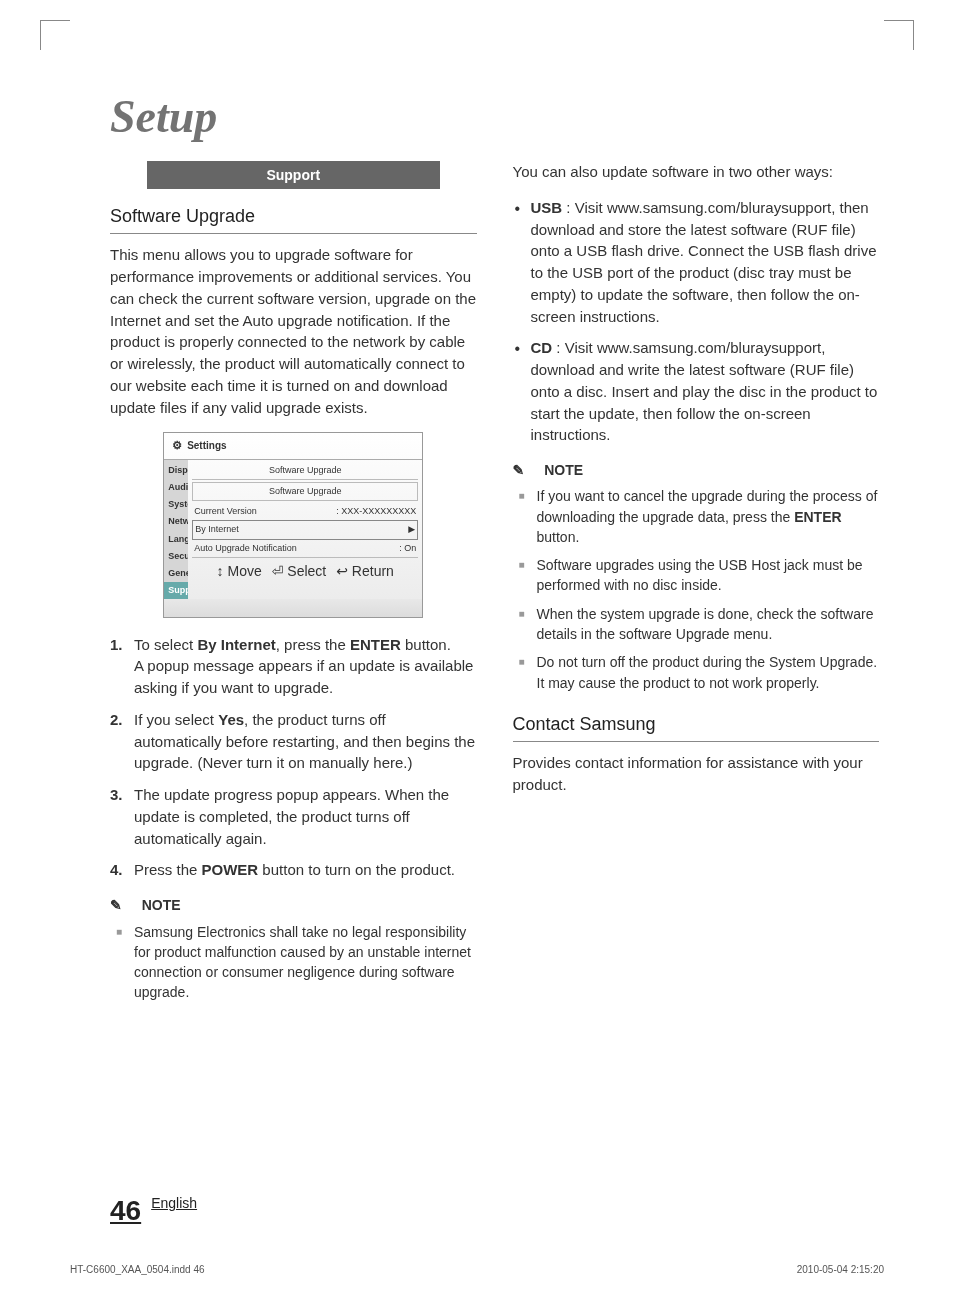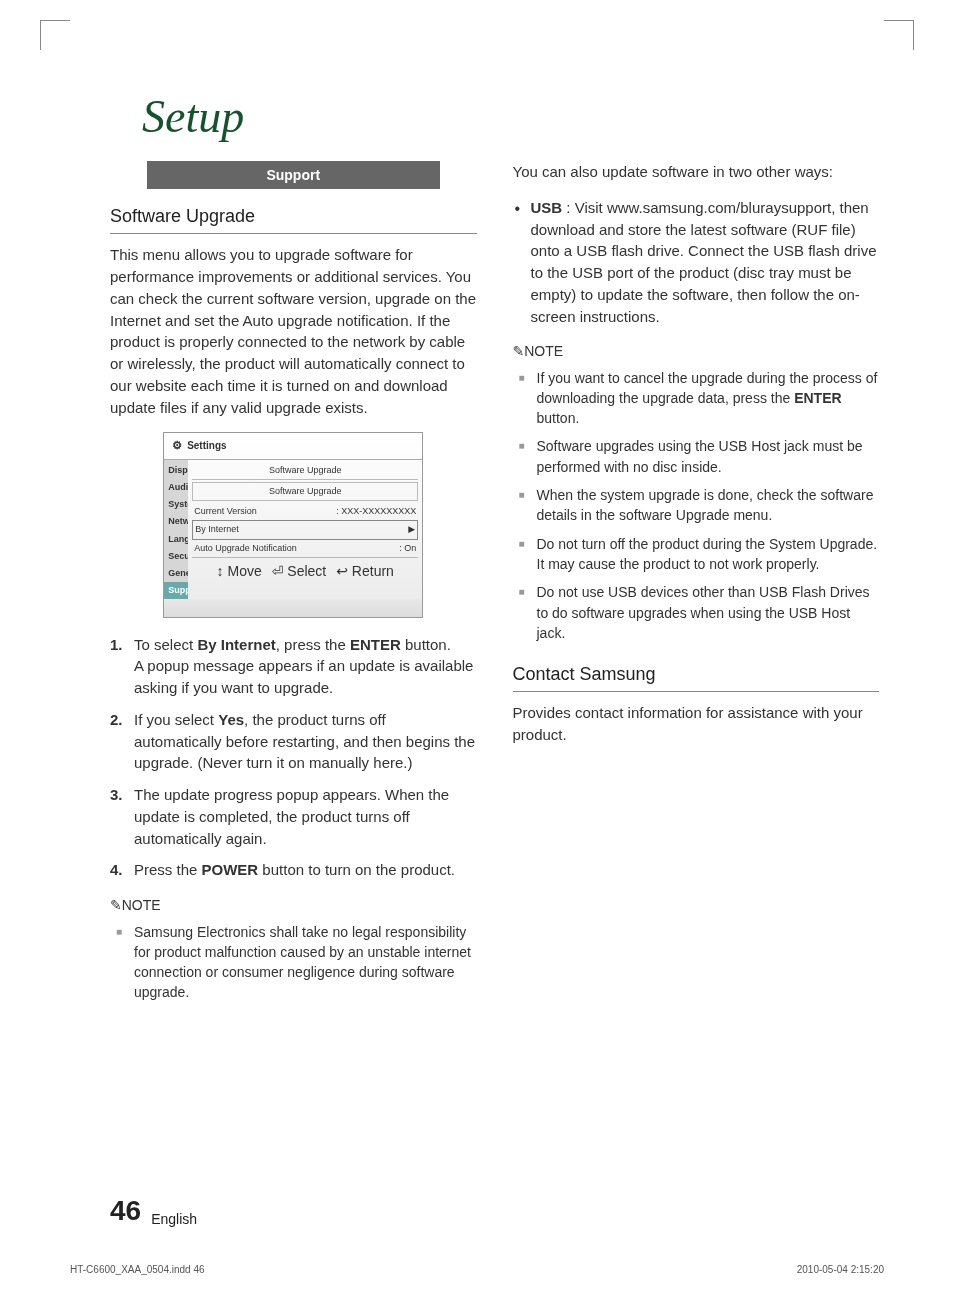--- a/index.html
+++ b/index.html
@@ -13,25 +13,24 @@
   }
   .crop-tl { position: absolute; top: 20px; left: 40px; width: 30px; height: 30px; border-left: 1px solid #888; border-top: 1px solid #888; }
   .crop-tr { position: absolute; top: 20px; right: 40px; width: 30px; height: 30px; border-right: 1px solid #888; border-top: 1px solid #888; }
 
   .page {
     padding: 90px 75px 60px 110px;
   }
   .section-title {
     font-family: Georgia, 'Times New Roman', serif;
     font-size: 46px;
-    font-weight: 400;
+    font-weight: 700;
     font-style: italic;
-    color: #14532d;
+    color: #737373;
     margin-bottom: 18px;
-    margin-left: 32px;
   }
   .columns {
     display: flex;
     gap: 36px;
   }
   .col { flex: 1; font-size: 15px; line-height: 1.45; color: #333; }
   .support-bar {
     background: #666;
     color: #fff;
     font-weight: bold;
@@ -91,31 +90,32 @@
 
   ol.steps { list-style: none; padding-left: 0; margin-bottom: 14px; }
   ol.steps li { display: flex; gap: 6px; margin-bottom: 10px; }
   ol.steps .num { font-weight: bold; color: #333; min-width: 18px; }
   ul.bullets { list-style: none; padding-left: 0; margin-bottom: 14px; }
   ul.bullets li { position: relative; padding-left: 18px; margin-bottom: 10px; }
   ul.bullets li::before { content: "•"; position: absolute; left: 2px; font-size: 16px; }
   ul.square { list-style: none; padding-left: 0; }
   ul.square li { position: relative; padding-left: 24px; margin-bottom: 8px; font-size: 14px; }
   ul.square li::before { content: "■"; position: absolute; left: 6px; color: #999; font-size: 10px; top: 3px; }
-  .note-head { font-weight: normal; font-size: 14px; margin-bottom: 6px; display:flex; align-items:flex-end; gap:0; }
+  .note-head { font-weight: bold; font-size: 14px; margin-bottom: 6px; display:flex; align-items:flex-end; gap:20px; }
   .note-head .pen::before { content: "✎"; font-size: 14px; }
   b { font-weight: bold; }
 
   .page-footer {
     position: absolute;
     left: 110px;
     bottom: 80px;
     display: flex;
-    align-items: flex-end;
+    align-items: flex-start;
     gap: 10px;
+    text-decoration: underline;
   }
   .page-num { font-size: 28px; font-weight: bold; }
   .page-lang { font-size: 14px; }
   .indd {
     position: absolute;
     left: 70px; bottom: 32px;
     font-size: 10px; color: #555;
   }
   .timestamp {
     position: absolute;
@@ -213,34 +213,34 @@
       </div>
       <ul class="square">
         <li>Samsung Electronics shall take no legal responsibility for product malfunction caused by an unstable internet connection or consumer negligence during software upgrade.</li>
       </ul>
     </div>
 
     <div class="col">
       <p class="body">You can also update software in two other ways:</p>
       <ul class="bullets">
         <li><b>USB</b><span> : Visit www.samsung.com/bluraysupport, then download and store the latest software (RUF file) onto a USB flash drive. Connect the USB flash drive to the USB port of the product (disc tray must be empty) to update the software, then follow the on-screen instructions.</span></li>
+        <li><b>CD</b><span> : Visit www.samsung.com/bluraysupport, download and write the latest software (RUF file) onto a disc. Insert and play the disc in the product to start the update, then follow the on-screen instructions.</span></li>
       </ul>
 
       <div class="note-head">
         <span class="pen"></span>
         <span>NOTE</span>
       </div>
       <ul class="square">
         <li>
           <span>If you want to cancel the upgrade during the process of downloading the upgrade data, press the </span><b>ENTER</b><span> button.</span>
         </li>
         <li>Software upgrades using the USB Host jack must be performed with no disc inside.</li>
         <li>When the system upgrade is done, check the software details in the software Upgrade menu.</li>
         <li>Do not turn off the product during the System Upgrade. It may cause the product to not work properly.</li>
-        <li>Do not use USB devices other than USB Flash Drives to do software upgrades when using the USB Host jack.</li>
       </ul>
 
       <h2 class="sub" style="margin-top:18px">Contact Samsung</h2>
       <p class="body">Provides contact information for assistance with your product.</p>
     </div>
   </div>
 </div>
 
 <div class="page-footer">
   <span class="page-num">46</span>

